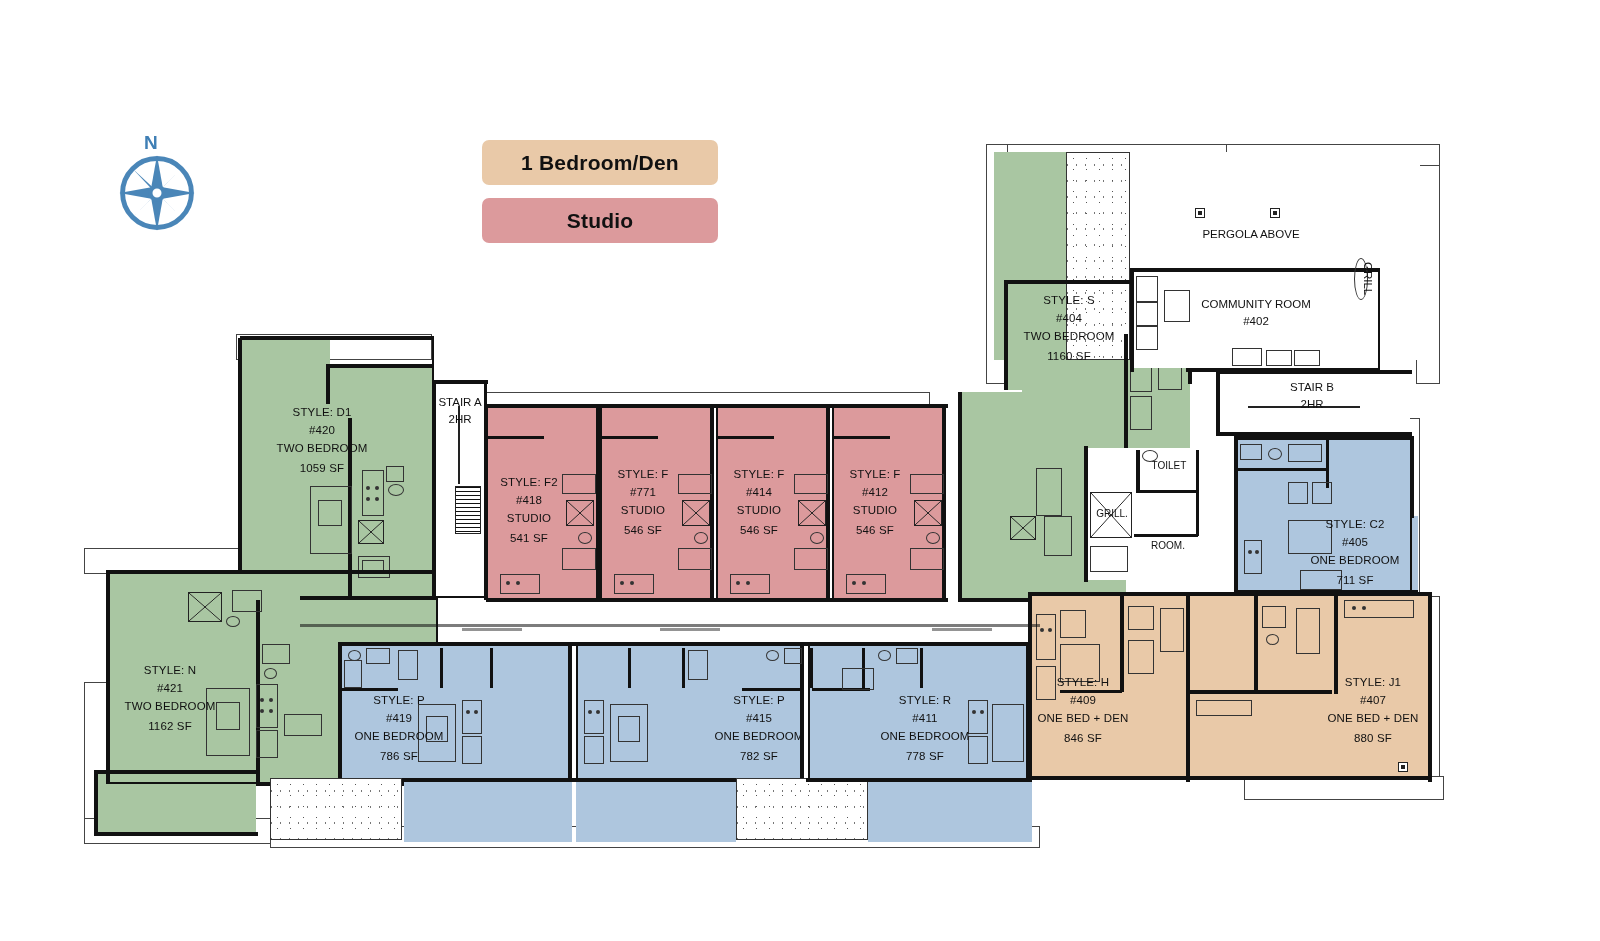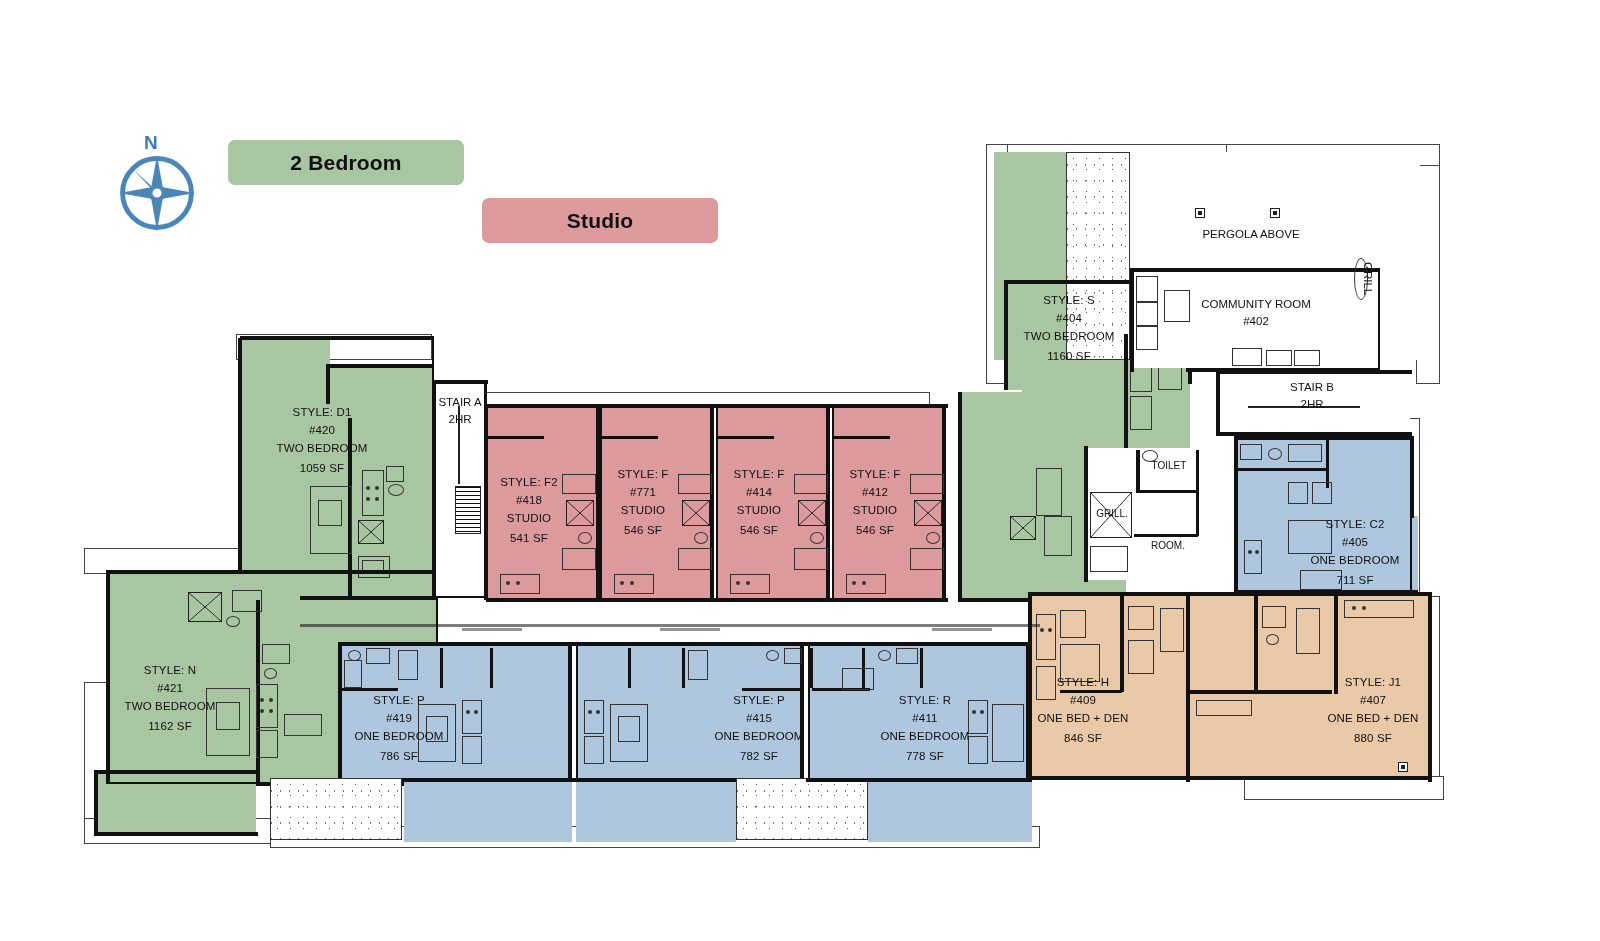--- a/index.html
+++ b/index.html
@@ -99,22 +99,22 @@
       <path d="M96 50 L57 57 L50 50 L57 43 Z" fill="#4a86b8"></path>
       <path d="M20 20 L48 46 L46 48 Z" fill="#4a86b8"></path>
       <path d="M80 20 L54 46 L52 48 Z" fill="#4a86b8"></path>
       <path d="M20 80 L46 54 L48 52 Z" fill="#4a86b8"></path>
       <path d="M80 80 L54 54 L52 52 Z" fill="#4a86b8"></path>
       <circle cx="50" cy="50" r="8" fill="#ffffff" stroke="#4a86b8" stroke-width="5"></circle>
     </svg>
   </div>
 
   <div class="legend">
-    <div class="legend-chip chip-2bed">
-      <span>2 Bedroom</span>
+    <div class="legend-chip chip-1bd">
+      <span>1 Bedroom/Den</span>
     </div>
     <div class="legend-chip chip-stud">
       <span>Studio</span>
     </div>
   </div>
 
   <div class="plan">
 
     <div class="shellline" style="left:236px;top:334px;width:196px;height:26px;"></div>
     <div class="shellline" style="left:84px;top:548px;width:170px;height:26px;"></div>

